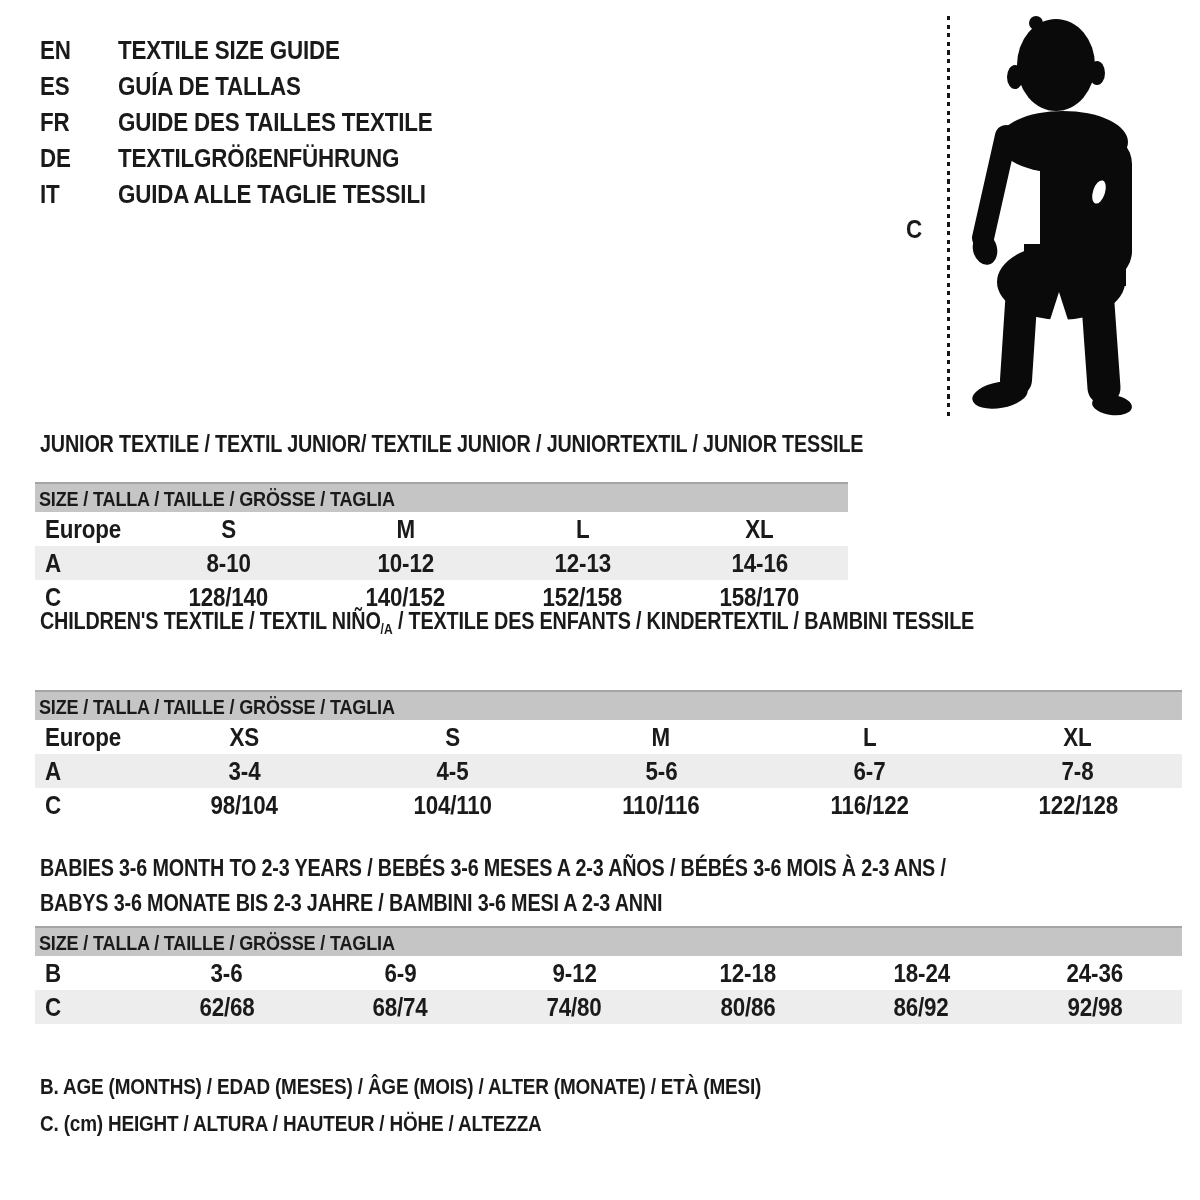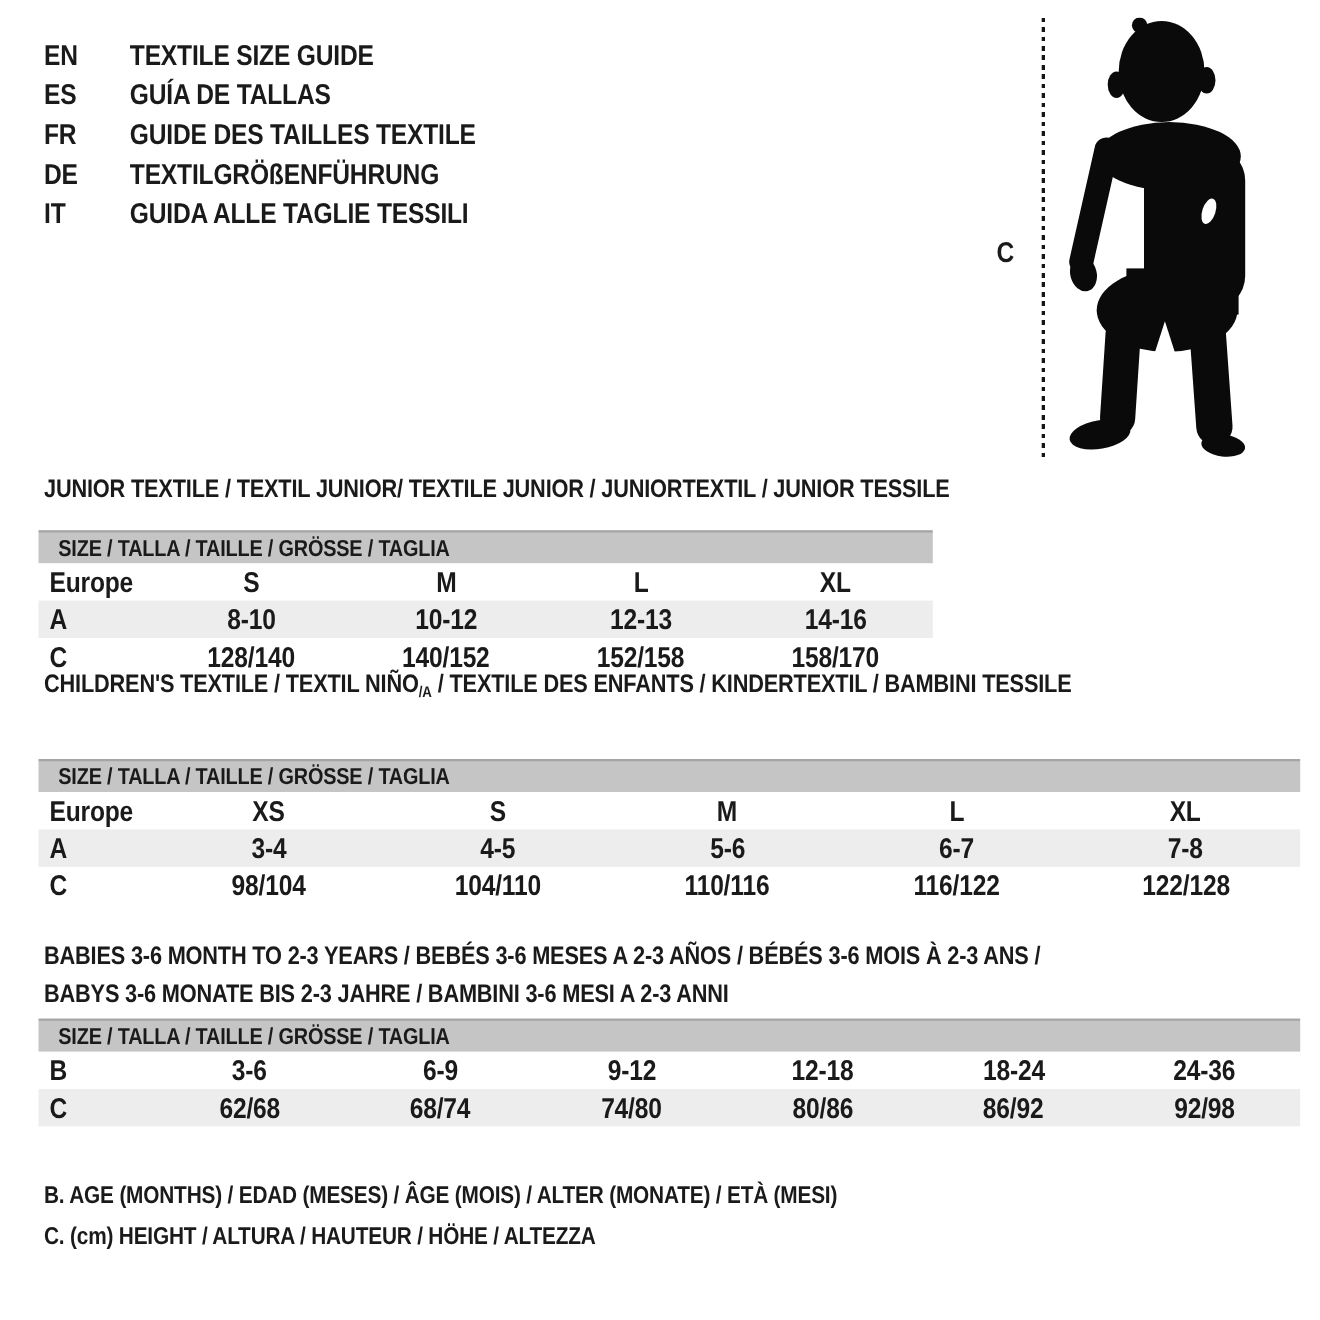--- a/index.html
+++ b/index.html
@@ -24,21 +24,21 @@
   .height-label{left:906px;top:214px;font-size:26px;}
   .baby-svg{left:966px;top:16px;}
 
   
   .sec-title{font-size:23px;line-height:26px;}
   .sub{font-size:14px;vertical-align:-5px;letter-spacing:0;}
 
   
   .tbl{left:35px;}
   .tbl-head{height:28px;line-height:29px;background:var(--header-bg);
-    border-top:2px solid rgba(0,0,0,.16);padding-left:18px;font-size:21px;}
+    border-top:2px solid rgba(0,0,0,.16);padding-left:4px;font-size:21px;}
   .trow{display:flex;height:34px;align-items:center;font-size:26px;}
   .trow.shaded{background:var(--row-bg);}
   .lblcell{width:105px;padding-left:10px;box-sizing:border-box;text-align:left;}
   .cell{flex:1;text-align:center;}
 
   
   .legend{left:40px;top:1068px;font-size:22px;}
   .legend-line{height:37px;display:flex;align-items:center;}
 </style>
 </head>

